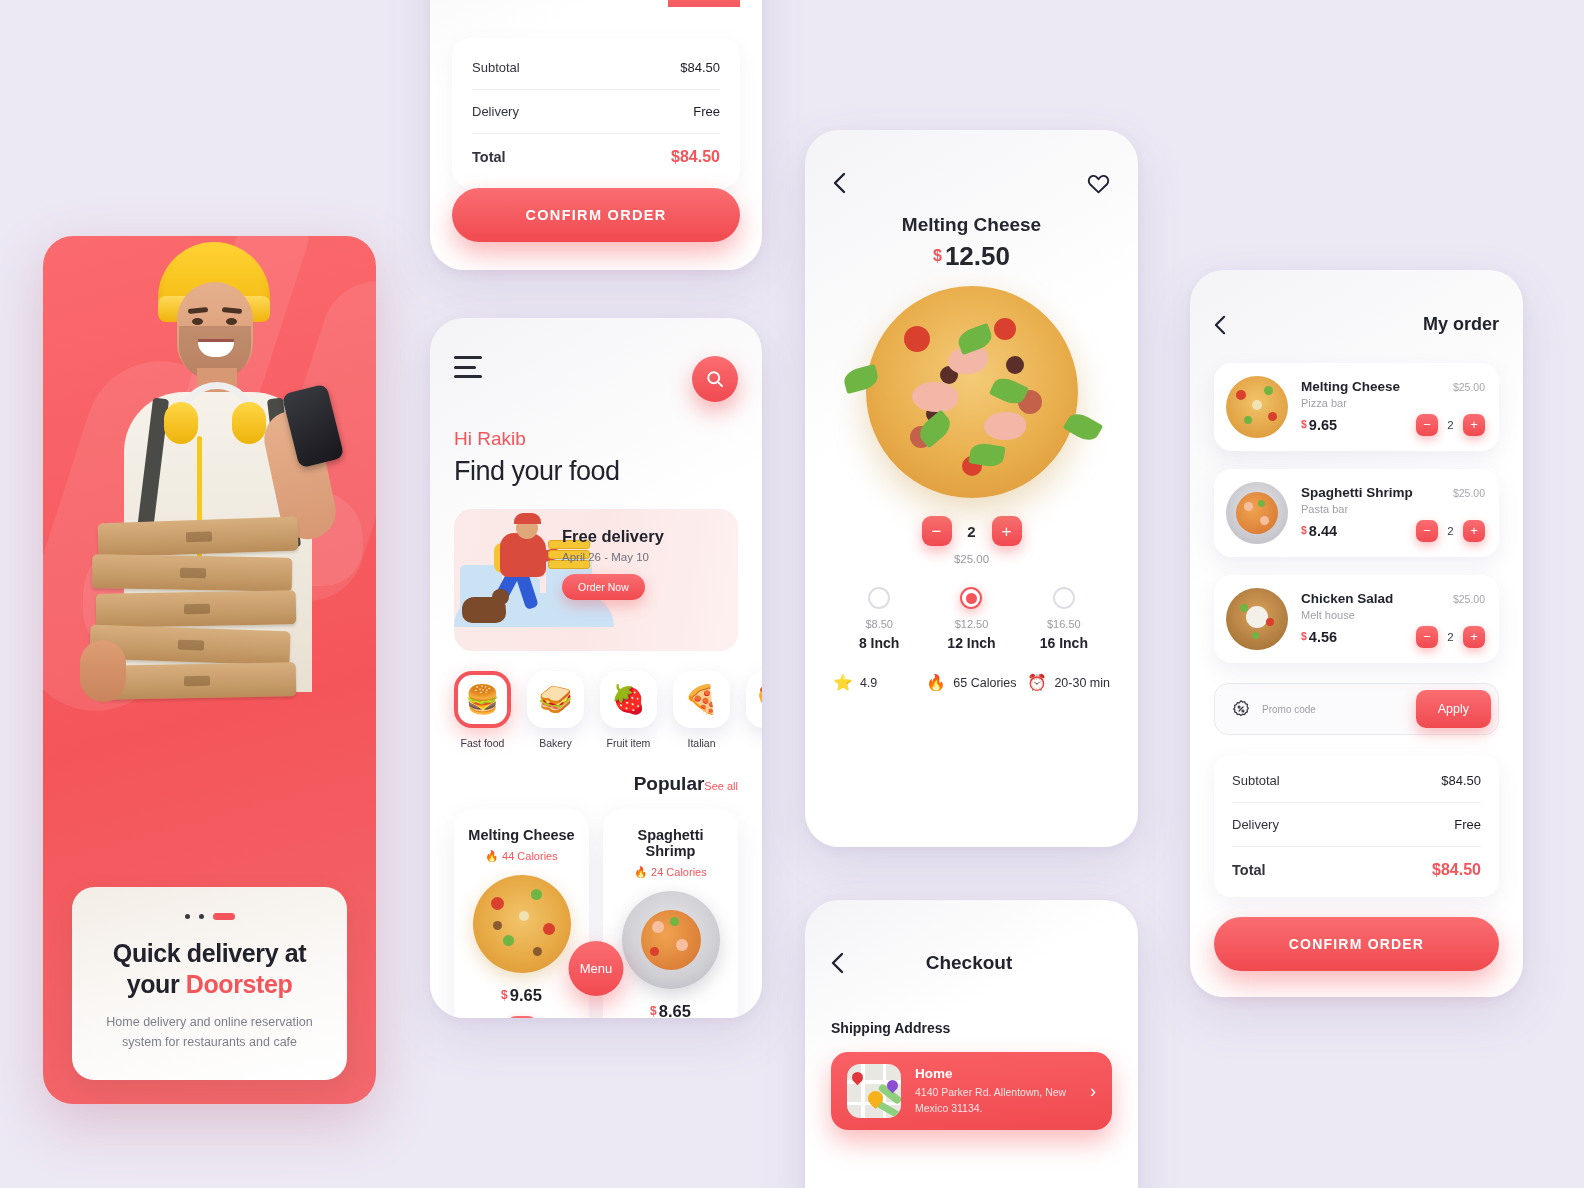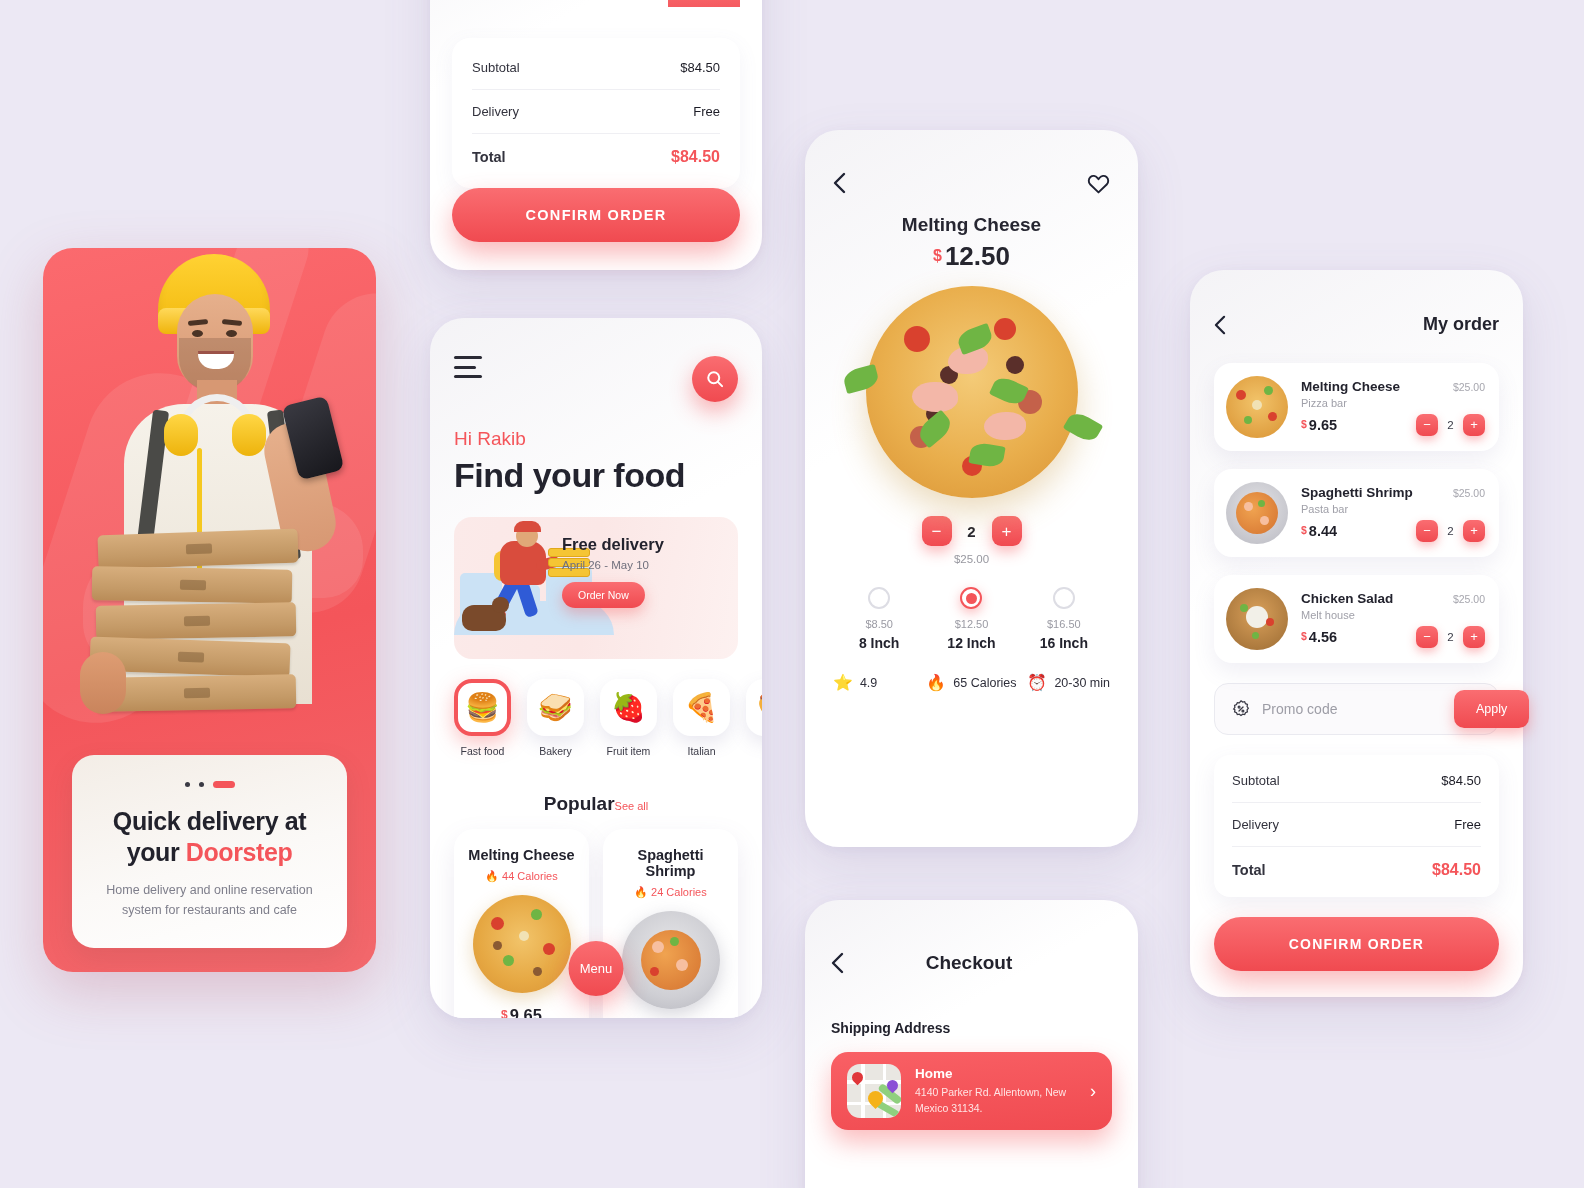--- a/index.html
+++ b/index.html
@@ -14,26 +14,25 @@
   
   .card {
     position: absolute;
     background: linear-gradient(150deg,#f4f3f6 0%, #ffffff 38%, #ffffff 100%);
     border-radius: 34px;
     box-shadow: 0 18px 50px rgba(110,95,150,.13), 0 3px 12px rgba(110,95,150,.07);
   }
 
   
   #onboarding {
-    left: 43px; top: 236px; width: 333px; height: 724px;
+    left: 43px; top: 236px; width: 333px; height: 868px;
     border-radius: 30px;
     background: linear-gradient(165deg,#FB6A6E 0%, #F4555A 55%, #F2686C 100%);
     overflow: hidden;
     box-shadow: 0 20px 55px rgba(180,90,110,.28);
-    margin-top: 12px;
   }
   #onboarding .blobs { position:absolute; inset:0; }
   #onboarding .blobs i {
     position:absolute; background:rgba(255,255,255,.09); display:block;
   }
   .blob-a { width:150px; height:360px; left:10px; top:120px; border-radius:80px; transform:rotate(18deg);}
   .blob-b { width:70px; height:300px; left:160px; top:-40px; border-radius:40px; transform:rotate(18deg);}
   .blob-c { width:110px; height:330px; left:245px; top:40px; border-radius:60px; transform:rotate(18deg);}
   .blob-d { width:120px; height:120px; left:40px; top:300px; border-radius:60% 60% 45% 45%;}
   .blob-e { width:95px; height:95px; left:225px; top:255px; border-radius:55% 55% 45% 45%;}
@@ -137,21 +136,21 @@
   .hamburger i:nth-child(1){width:28px;}
   .hamburger i:nth-child(2){width:22px;}
   .hamburger i:nth-child(3){width:28px;}
   .search-fab{
     width:46px;height:46px;border-radius:50%;border:none;cursor:pointer;
     background:linear-gradient(180deg,#FA6D71,#F04A50);
     display:flex;align-items:center;justify-content:center;
     box-shadow:0 10px 22px rgba(244,85,90,.45);
   }
   .greet{margin-top:26px;font-size:19px;color:#F4555A;}
-  .find{margin-top:6px;font-size:34px;font-weight:700;color:#23232E;letter-spacing:-.5px;}
+  .find{margin-top:6px;font-size:27px;font-weight:400;color:#23232E;letter-spacing:-.5px;}
 
   .promo{
     margin-top:22px;height:142px;border-radius:18px;position:relative;overflow:hidden;
     background:linear-gradient(100deg,#FBEAE9 0%,#FBE7E6 48%, #FDF1F0 100%);
   }
   .promo-art{position:absolute;left:0;top:0;width:160px;height:118px;}
   .pa-bld{position:absolute;background:#CBE2F5;border-radius:5px 5px 0 0;bottom:10px;}
   .pa-bld.b1{left:6px;width:42px;height:52px;}
   .pa-bld.b2{left:52px;width:34px;height:40px;}
   .pa-bld.b3{left:92px;width:46px;height:58px;}
@@ -180,21 +179,21 @@
   .cats{margin-top:20px;display:flex;gap:16px;}
   .cat{width:57px;flex:0 0 57px;text-align:center;cursor:pointer;}
   .cat .chip{
     width:57px;height:57px;border-radius:18px;background:#fff;
     display:flex;align-items:center;justify-content:center;font-size:28px;
     box-shadow:0 7px 18px rgba(120,110,160,.16);
   }
   .cat.active .chip{border:4px solid #F4555A;box-shadow:0 7px 20px rgba(244,85,90,.35);}
   .cat .cname{margin-top:9px;font-size:10.5px;color:#3A3A46;white-space:nowrap;}
 
-  .pop-head{margin-top:36px;display:flex;justify-content:center;align-items:baseline;}
+  .pop-head{margin-top:24px;display:flex;justify-content:flex-end;align-items:baseline;}
   .pop-title{font-size:19px;font-weight:700;color:#23232E;}
   .see-all{font-size:11px;color:#F4555A;cursor:pointer;}
 
   .pop-grid{margin-top:14px;display:flex;gap:14px;}
   .pop-card{
     flex:1;background:#fff;border-radius:20px;padding:18px 10px 14px;text-align:center;
     box-shadow:0 10px 26px rgba(120,110,160,.13);
   }
   .pop-name{font-size:14.5px;font-weight:700;color:#23232E;}
   .pop-cal{margin-top:7px;font-size:11px;color:#F4555A;}
@@ -300,21 +299,21 @@
   .step-btn{width:22px;height:22px;border:none;border-radius:7px;cursor:pointer;color:#fff;font-size:13px;line-height:1;
     background:linear-gradient(180deg,#FA6D71,#F04A50);display:flex;align-items:center;justify-content:center;
     box-shadow:0 4px 10px rgba(244,85,90,.38);}
   .step-val{font-size:11.5px;color:#3A3A46;min-width:9px;text-align:center;}
 
   .promo-box{
     margin-top:20px;height:52px;border-radius:14px;border:1px solid #EAEAF0;background:#FBFAFC;
     display:flex;align-items:center;padding:0 7px 0 16px;gap:11px;
   }
   .promo-icn{flex:0 0 20px;line-height:0;}
-  .promo-input{flex:1;border:none;outline:none;background:transparent;font-family:inherit;font-size:14px;color:#3A3A46;}
+  .promo-input{flex:1;border:none;outline:none;background:transparent;font-family:inherit;font-size:10px;color:#3A3A46;}
   .promo-input::placeholder{color:#9D9DA6;}
   .apply-btn{height:38px;padding:0 22px;border:none;border-radius:10px;cursor:pointer;
     background:linear-gradient(180deg,#FA6D71,#F04A50);color:#fff;font-size:12.5px;font-family:inherit;
     box-shadow:0 6px 14px rgba(244,85,90,.38);}
 
   .ord-tot{margin-top:20px;background:#fff;border-radius:16px;padding:4px 18px;
     box-shadow:0 8px 22px rgba(120,110,160,.1);}
   .ord-confirm{position:absolute;left:24px;right:24px;bottom:26px;height:54px;border:none;border-radius:27px;
     background:linear-gradient(180deg,#FA6D71,#F04A50);color:#fff;font-size:14px;font-weight:700;letter-spacing:1.2px;
     font-family:inherit;cursor:pointer;box-shadow:0 12px 28px rgba(244,85,90,.42);}

